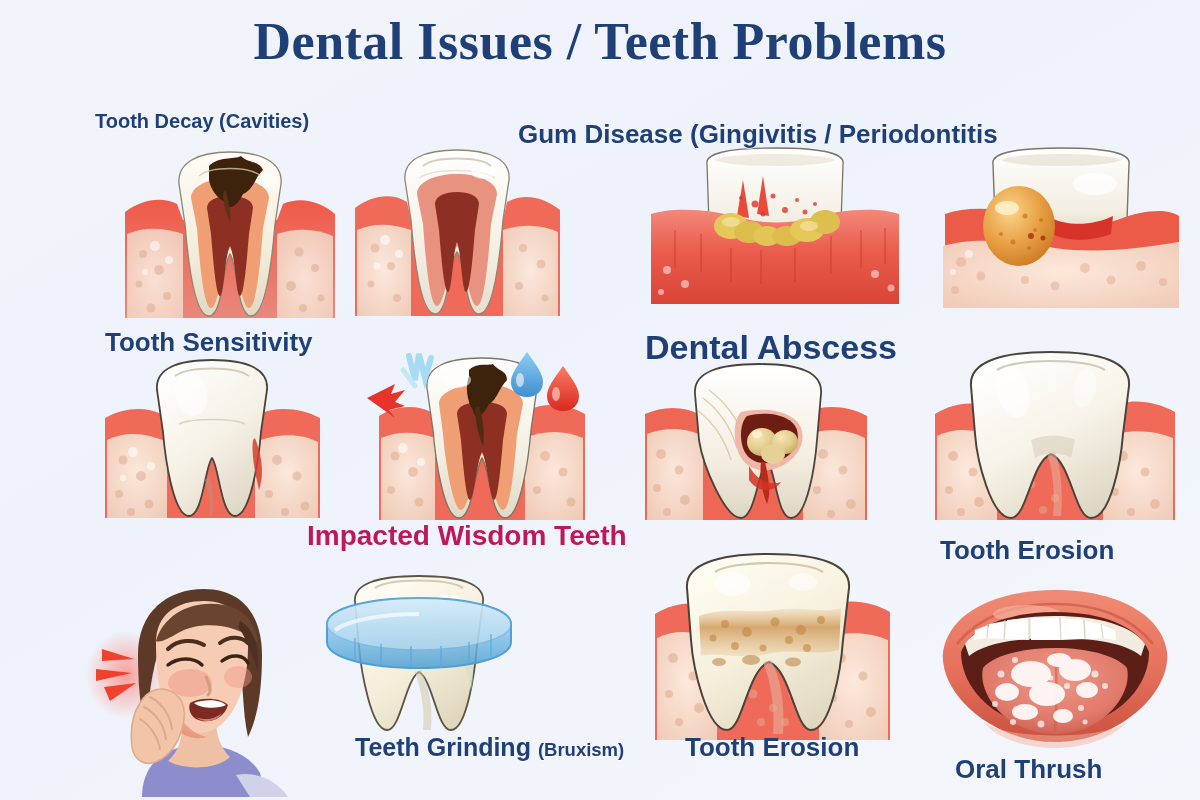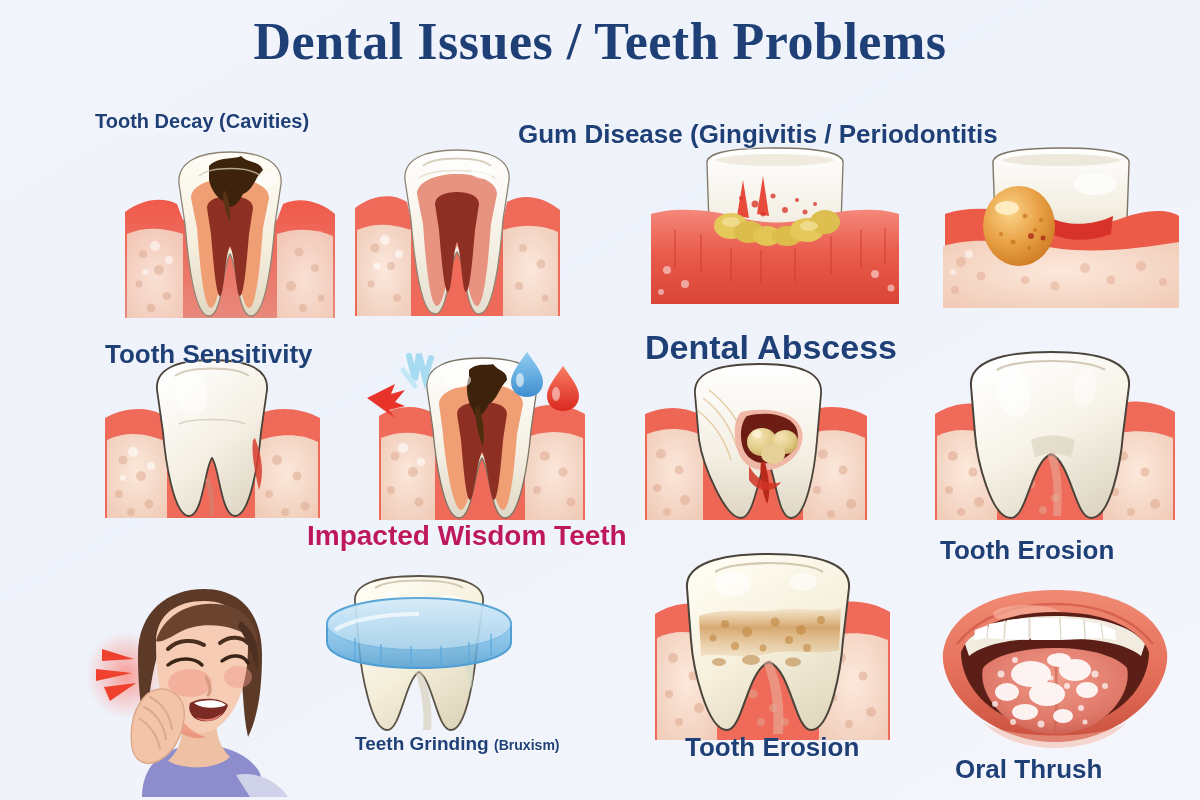--- a/index.html
+++ b/index.html
@@ -718,33 +718,33 @@
       <path d="M48,140 C72,158 168,158 192,140 C176,158 146,166 120,166 C94,166 64,158 48,140 Z" fill="#f6b5a2" opacity="0.5"></path>
     </svg>
   </div>
 
   <div class="label" id="lbl-0" style="left: 95px; top: 110px; font-size: 20px; color: rgb(31, 64, 119);">
     <span>Tooth Decay (Cavities)</span>
   </div>
   <div class="label" id="lbl-1" style="left: 518px; top: 110px; font-size: 26px; color: rgb(31, 64, 119); margin-top: 10px;">
     <span>Gum Disease (Gingivitis / Periodontitis</span>
   </div>
-  <div class="label" id="lbl-2" style="left: 105px; top: 328px; font-size: 26px; color: rgb(31, 64, 119); margin-top: 12px;">
+  <div class="label" id="lbl-2" style="left: 105px; top: 328px; font-size: 26px; color: rgb(31, 64, 119);">
     <span>Tooth Sensitivity</span>
   </div>
   <div class="label" id="lbl-3" style="left: 645px; top: 328px; font-size: 34px; color: rgb(31, 64, 119);">
     <span>Dental Abscess</span>
   </div>
   <div class="label" id="lbl-5" style="left: 307px; top: 520px; font-size: 28px; color: #be185d;">
     <span>Impacted Wisdom Teeth</span>
   </div>
   <div class="label" id="lbl-6" style="left: 940px; top: 536px; font-size: 26px; color: rgb(31, 64, 119);">
     <span>Tooth Erosion</span>
   </div>
-  <div class="label" id="lbl-7" style="left: 355px; top: 733px; font-size: 19px; color: rgb(31, 64, 119);">
+  <div class="label" id="lbl-7" style="left: 355px; top: 733px; font-size: 25px; color: rgb(31, 64, 119);">
     <span>Teeth Grinding</span>
     <span class="lbl-sub">(Bruxism)</span>
   </div>
   <div class="label" id="lbl-9" style="left: 685px; top: 733px; font-size: 26px; color: rgb(31, 64, 119);">
     <span>Tooth Erosion</span>
   </div>
   <div class="label" id="lbl-10" style="left: 955px; top: 755px; font-size: 26px; color: rgb(31, 64, 119); text-align: right;">
     <span>Oral Thrush</span>
   </div>
 

